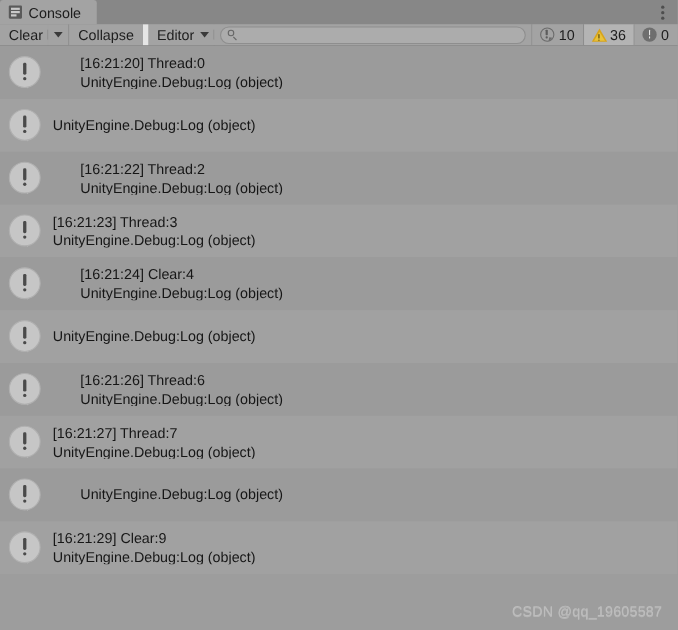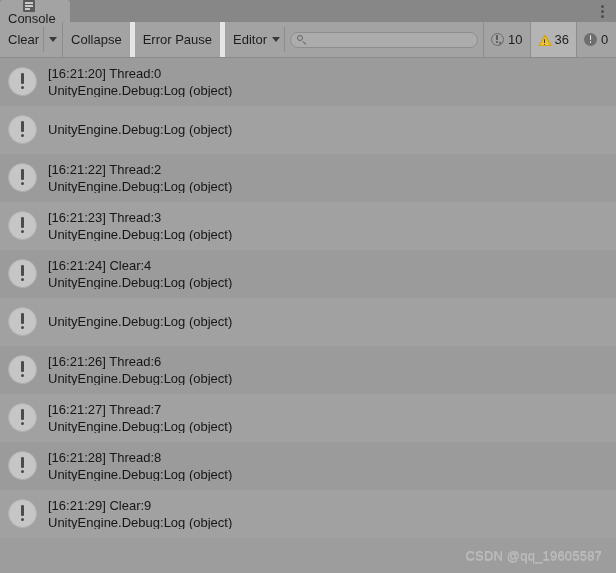--- a/index.html
+++ b/index.html
@@ -36,21 +36,20 @@
   .tab {
     height: 22px;
     background: #a3a3a3;
     display: flex;
     align-items: center;
     padding: 0 14px 0 8px;
     box-sizing: border-box;
     border-top-left-radius: 3px;
     border-top-right-radius: 3px;
     cursor: default;
-    flex-direction: column;
   }
   .tab-icon {
     width: 12px;
     height: 12px;
     margin-right: 6px;
     position: relative;
     flex: 0 0 auto;
   }
   .tab-icon .sheet {
     position: absolute;
@@ -89,21 +88,21 @@
   .kebab span {
     width: 3px;
     height: 3px;
     background: #4e4e4e;
     border-radius: 50%;
     display: block;
   }
 
   
   .toolbar {
-    height: 36px;
+    height: 20px;
     background: #a3a3a3;
     display: flex;
     align-items: stretch;
     flex: 0 0 auto;
     border-bottom: 1px solid #8a8a8a;
     box-sizing: border-box;
   }
   .tb-btn {
     display: flex;
     align-items: center;
@@ -339,21 +338,21 @@
     overflow: hidden;
   }
   .logrow {
     height: 48px;
     display: flex;
     align-items: center;
     padding-left: 8px;
     box-sizing: border-box;
     cursor: default;
   }
-  .logrow.even { background: #9b9b9b; }
+  .logrow.even { background: #9b9b9b; gap: 25px; }
   .logrow.odd  { background: #a1a1a1; }
 
   .row-icon {
     width: 30px;
     height: 30px;
     position: relative;
     flex: 0 0 auto;
     margin-right: 10px;
   }
   .row-icon .bubble {
@@ -451,23 +450,20 @@
     </div>
     <div class="tb-sep-thin"></div>
     <div class="tb-caret-btn">
       <span class="caret"></span>
     </div>
 
     <div class="tb-btn">
       <span>Collapse</span>
     </div>
 
-    <div class="tb-btn">
-      <span>Error Pause</span>
-    </div>
 
     <div class="tb-btn with-caret">
       <span>Editor</span>
       <span class="caret"></span>
     </div>
     <div class="tb-sep-thin"></div>
 
     <div class="search-wrap">
       <div class="search-field">
         <span class="mag">
@@ -605,21 +601,20 @@
         </div>
       </div>
       <div class="logrow even">
         <span class="row-icon">
           <span class="tail"></span>
           <span class="bubble"></span>
           <span class="bang"></span>
           <span class="dot"></span>
         </span>
         <div class="row-text">
-          <div class="row-line1">[16:21:28] Thread:8</div>
           <div class="row-line2">UnityEngine.Debug:Log (object)</div>
         </div>
       </div>
       <div class="logrow odd">
         <span class="row-icon">
           <span class="tail"></span>
           <span class="bubble"></span>
           <span class="bang"></span>
           <span class="dot"></span>
         </span>

